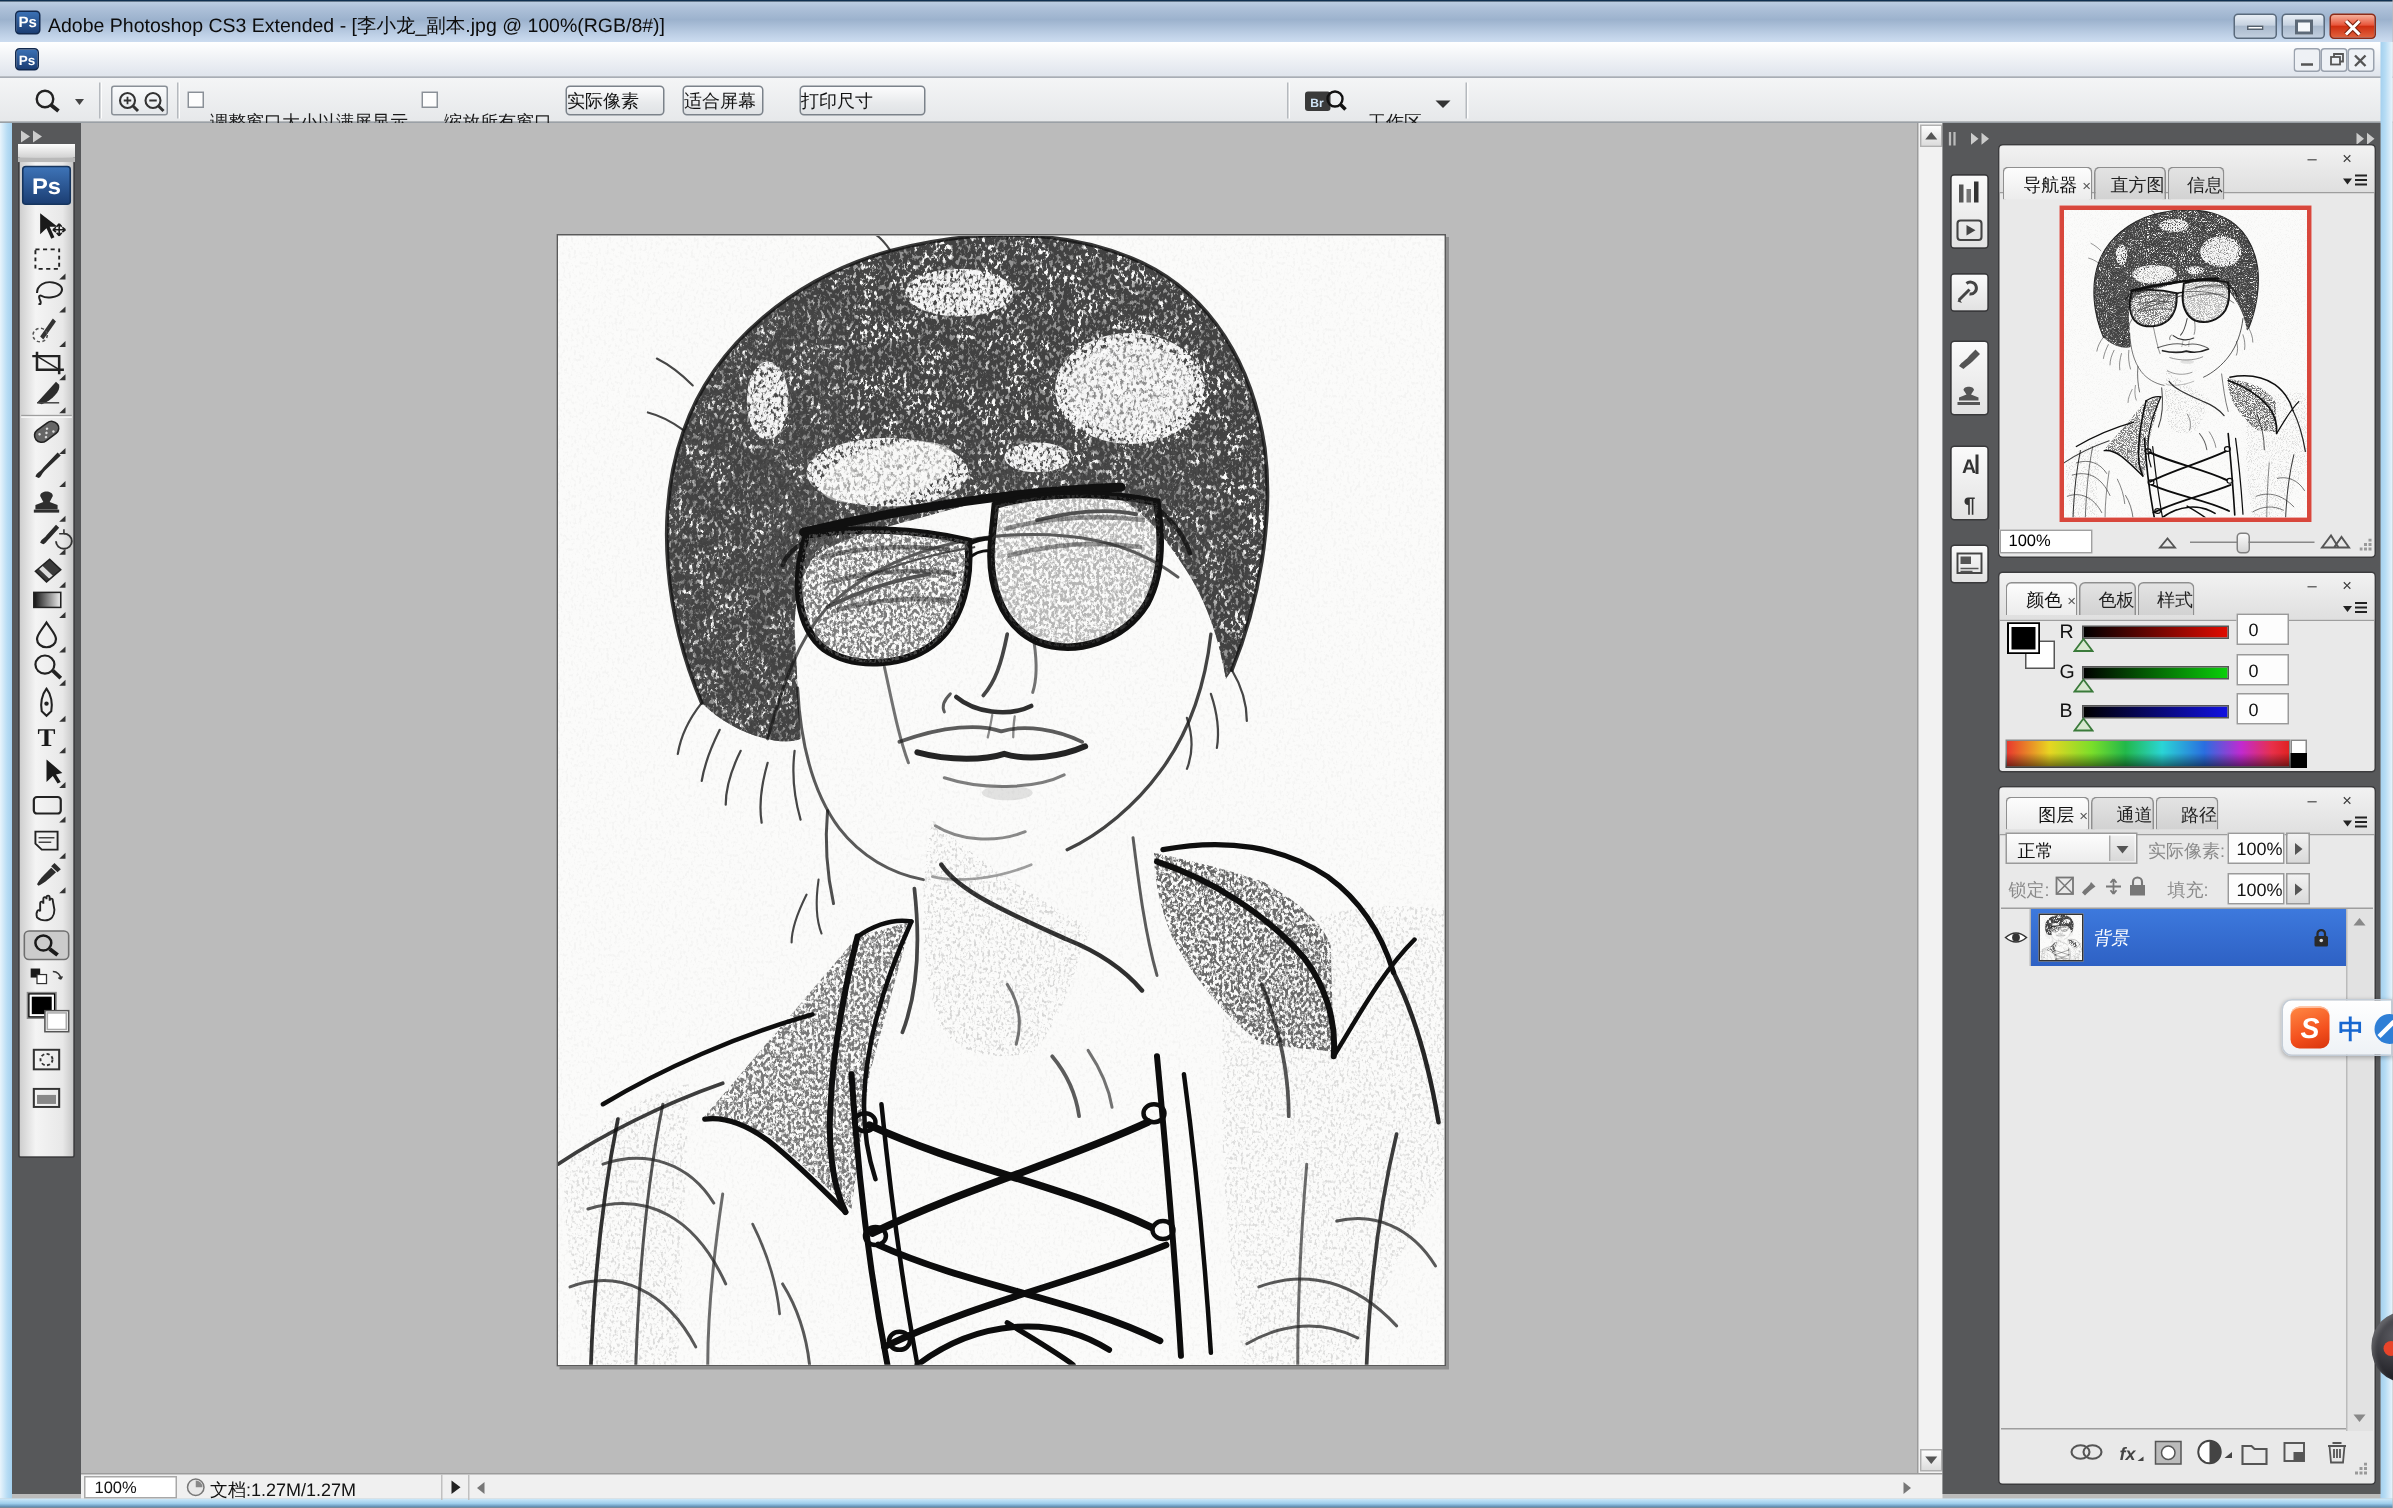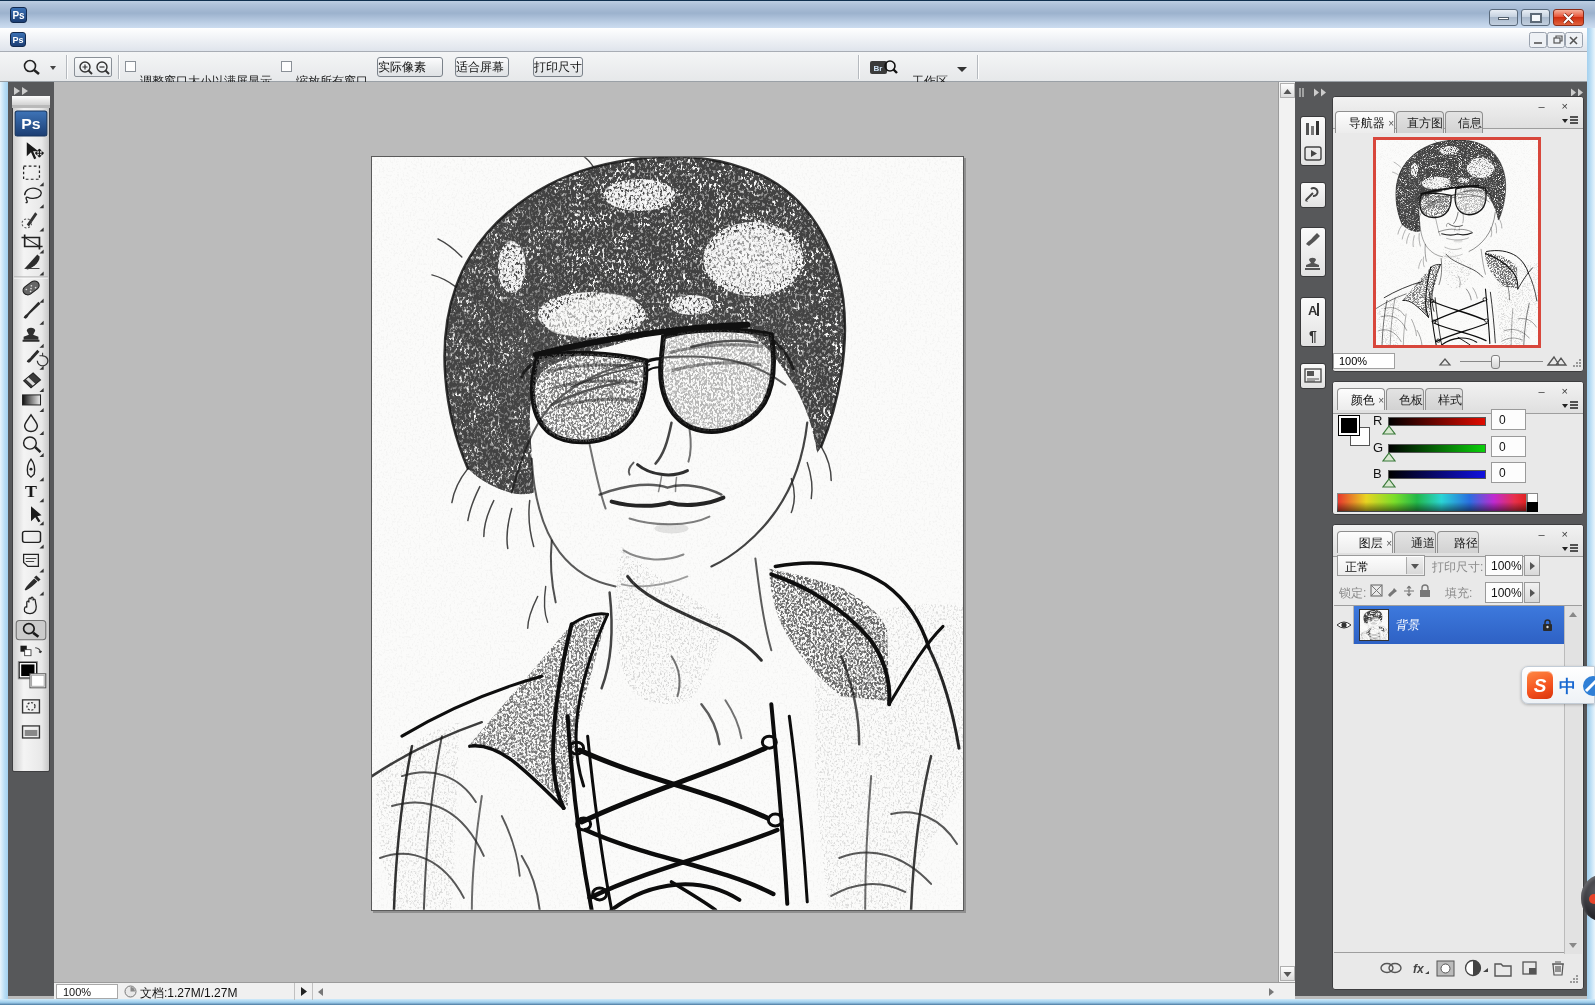--- a/index.html
+++ b/index.html
@@ -229,20 +229,21 @@
  <path d="M150,700 C160,716 166,736 168,754" stroke-width="2"></path>
  <path d="M30,620 C60,610 88,620 104,646" stroke-width="2"></path>
  <path d="M130,660 C140,680 146,700 148,720" stroke-width="1.8"></path>
  <path d="M460,740 C484,726 510,724 534,736" stroke-width="2"></path>
 </g>
 </symbol>
     </defs>
   </svg>
 <div id="titlebar" class="ab">
     <div class="psico ab" style="left:10px;top:6px">Ps</div>
+    <div class="ttext ab">Adobe Photoshop CS3 Extended - [李小龙_副本.jpg @ 100%(RGB/8#)]</div>
     <div class="wbtn ab" style="left:1489px;width:29px;background:linear-gradient(180deg,#e8eef5,#c6d2e0 45%,#a9b9cc 50%,#c2cfdf)">
       <div style="margin:7px auto 0;width:11px;height:3px;background:#fdfdfd;border:1px solid #53606e"></div>
     </div>
     <div class="wbtn ab" style="left:1521px;width:29px;background:linear-gradient(180deg,#e8eef5,#c6d2e0 45%,#a9b9cc 50%,#c2cfdf)">
       <div style="margin:3px auto 0;width:12px;height:10px;border:2px solid #5d6a78;background:#f5f8fb"></div>
     </div>
     <div class="wbtn ab" style="left:1553px;width:31px;background:linear-gradient(180deg,#f5b09b,#e8553a 45%,#cf2e10 50%,#e0633e);border-color:#8c2c18"><svg width="13" height="11" style="margin-top:3px">
         <path d="M2,1 L11,10 M11,1 L2,10" stroke="#7e2410" stroke-width="3.4"></path>
         <path d="M2,1 L11,10 M11,1 L2,10" stroke="#fff" stroke-width="2"></path>
       </svg></div>
@@ -276,21 +277,21 @@
         <path d="M30.5,12.5 L34,16" stroke="#333" stroke-width="2"></path>
         <path d="M24.5,9 l5,0" stroke="#333" stroke-width="1.2"></path>
       </svg></div>
     <div class="vsep ab" style="left:118px;top:3px;height:24px"></div>
     <div class="cb ab" style="left:125px"></div>
     <div class="olabel ab" style="left:140px">调整窗口大小以满屏显示</div>
     <div class="cb ab" style="left:281px"></div>
     <div class="olabel ab" style="left:296px">缩放所有窗口</div>
     <div class="pbtn ab" style="left:377px;top:5px;width:66px">实际像素</div>
     <div class="pbtn ab" style="left:455px;top:5px;width:54px">适合屏幕</div>
-    <div class="pbtn ab" style="left:533px;top:5px;width:50px">打印尺寸</div>
+    <div class="pbtn ab" style="left:533px;top:5px;width:84px">打印尺寸</div>
     <div class="vsep ab" style="left:858px;top:3px;height:24px"></div>
     <svg class="ab" style="left:870px;top:6px" width="28" height="19">
       <rect x="0" y="3" width="17" height="13" rx="2" fill="#3a3a3a"></rect>
       <text x="8" y="13" font-size="8" fill="#cfe3f5" text-anchor="middle" font-weight="bold">Br</text>
       <circle cx="20" cy="8" r="5" fill="none" stroke="#111" stroke-width="1.6"></circle>
       <path d="M23.5,11.5 L27,15" stroke="#111" stroke-width="2.4"></path>
     </svg>
     <div class="olabel ab" style="left:912px">工作区</div>
     <svg class="ab" style="left:956px;top:14px" width="12" height="7">
       <path d="M1,1 l10,0 l-5,5 z" fill="#333"></path>
@@ -554,21 +555,21 @@
       <div class="tab on" style="left:4px;width:56px;top:6px">图层 <span style="font-size:10px;color:#555">×</span></div>
       <div class="tab off" style="left:61px;width:42px;top:6px">通道</div>
       <div class="tab off" style="left:104px;width:42px;top:6px">路径</div>
       <svg class="flyout" width="18" height="12">
         <path d="M1,4 l6,0 l-3,4 z" fill="#222"></path>
         <path d="M9,2 l8,0 M9,5 l8,0 M9,8 l8,0" stroke="#222" stroke-width="1.4"></path>
       </svg>
       <div class="inbox ab" style="left:4px;top:30px;width:88px;height:21px;background:linear-gradient(180deg,#fdfdfd,#ececec);padding:3px 0 0 7px">正常<span style="position:absolute;right:1px;top:1px;width:17px;height:17px;background:linear-gradient(180deg,#f0f0f0,#d8d8d8);border-left:1px solid #aaa;">
           <i style="position:absolute;left:4px;top:7px;width:0;height:0;border:4px solid transparent;border-top:5px solid #555"></i>
         </span></div>
-      <div class="gtxt ab" style="left:99px;top:34px">打印尺寸:</div>
+      <div class="gtxt ab" style="left:99px;top:34px">实际像素:</div>
       <div class="inbox ab" style="left:152px;top:30px;width:38px;height:21px;padding:3px 0 0 5px">100%</div>
       <div class="spin ab" style="left:191px;top:30px;width:16px;height:21px">
         <i style="position:absolute;left:5px;top:6px;width:0;height:0;border:4px solid transparent;border-left:5px solid #555"></i>
       </div>
       <div class="gtxt ab" style="left:6px;top:60px">锁定:</div>
       <svg class="ab" style="left:37px;top:58px" width="66" height="15">
         <rect x="1" y="2" width="11" height="11" fill="none" stroke="#777" stroke-width="1.2"></rect>
         <path d="M1,2 l11,11 M12,2 l-11,11" stroke="#777" stroke-width="1"></path>
         <path d="M18,12 C20,9 23,8 24,5 L27,8 C24,10 22,12 20,14 Z" fill="#777"></path>
         <path d="M39,3 l0,10 M34,8 l10,0 M39,3 l-2,2.5 M39,3 l2,2.5 M39,13 l-2,-2.5 M39,13 l2,-2.5" stroke="#777" stroke-width="1.2" fill="none"></path>

